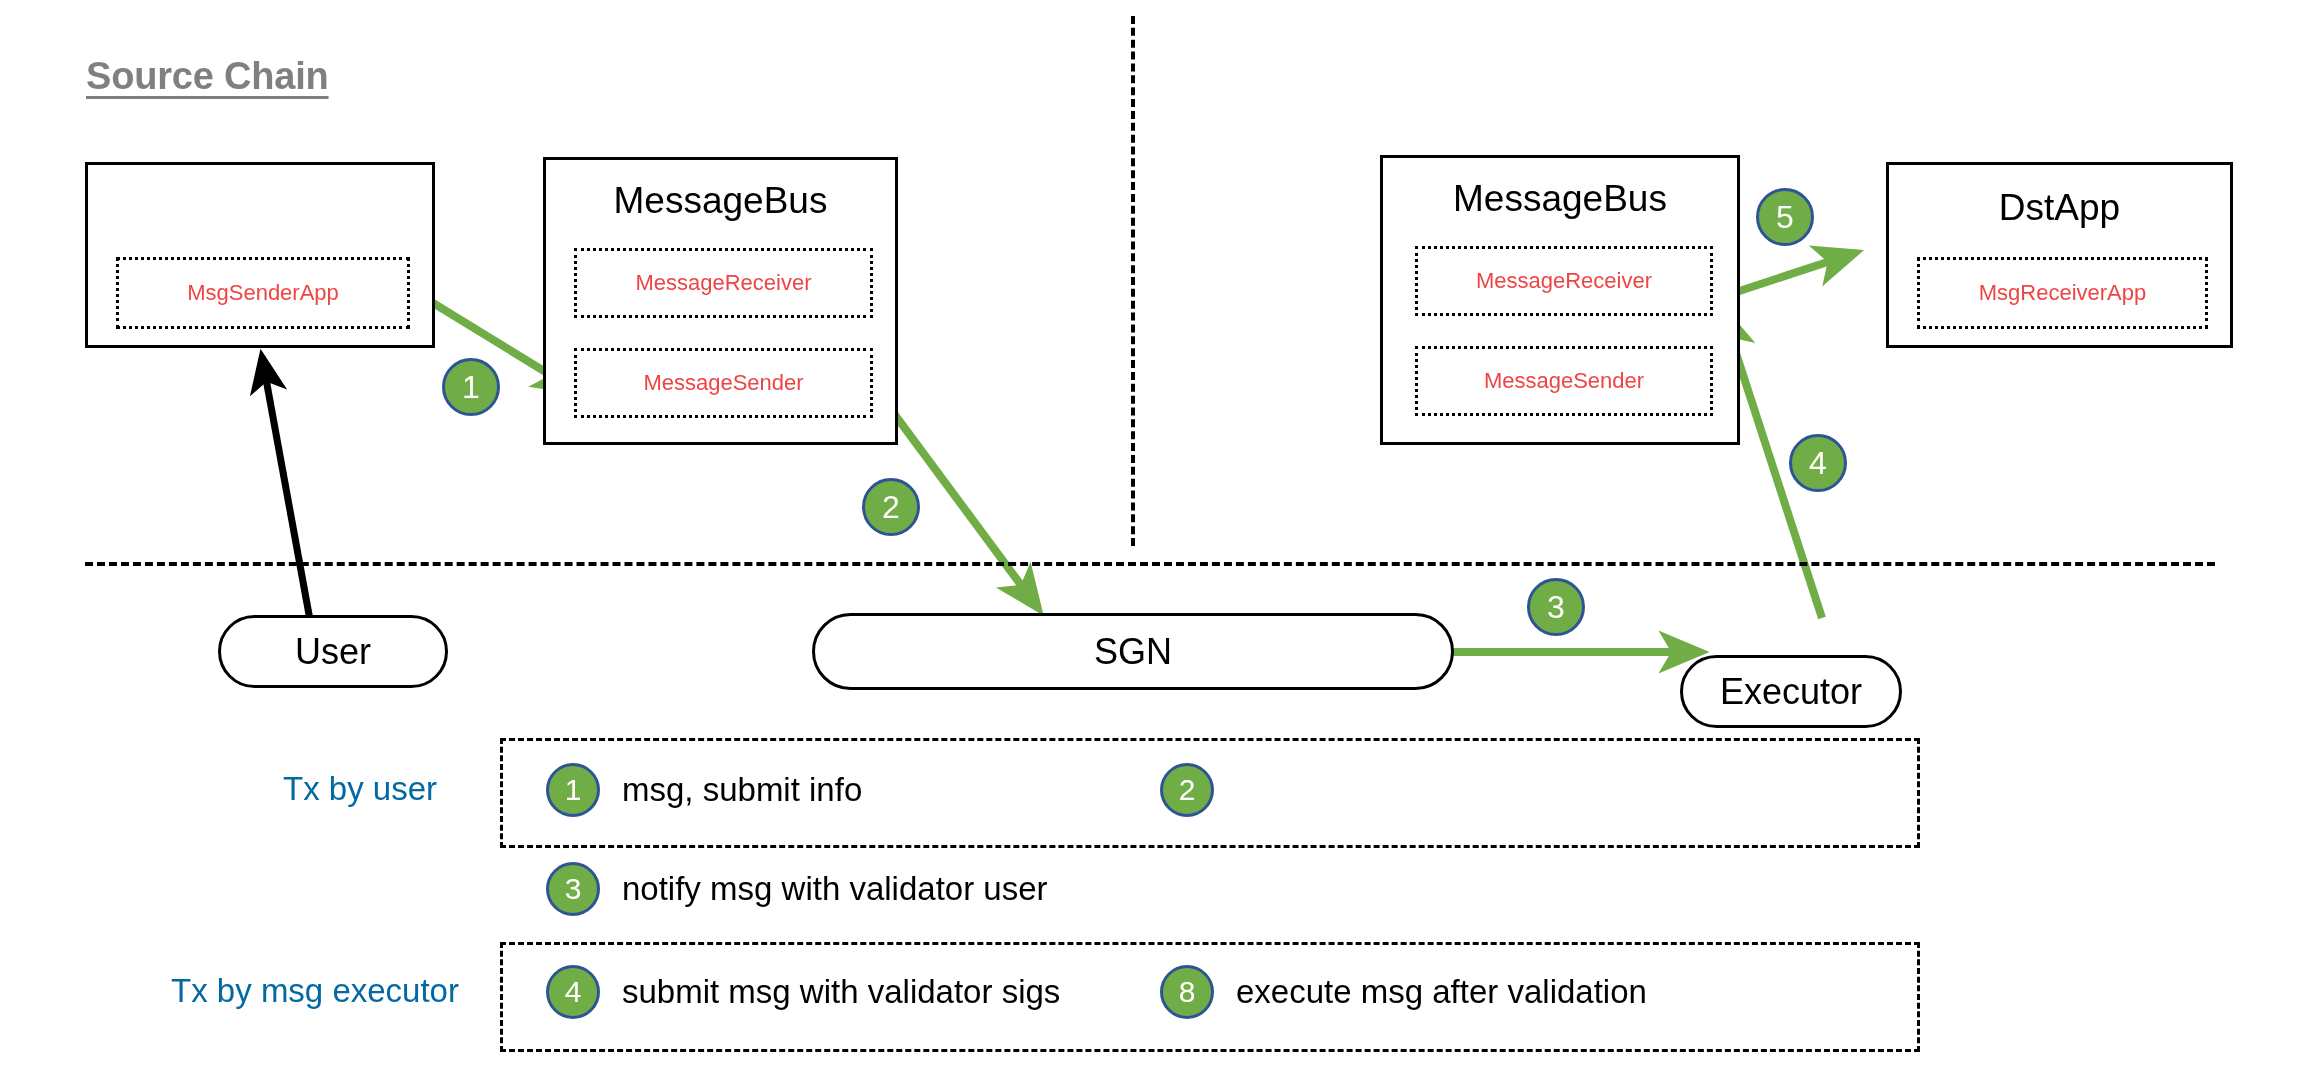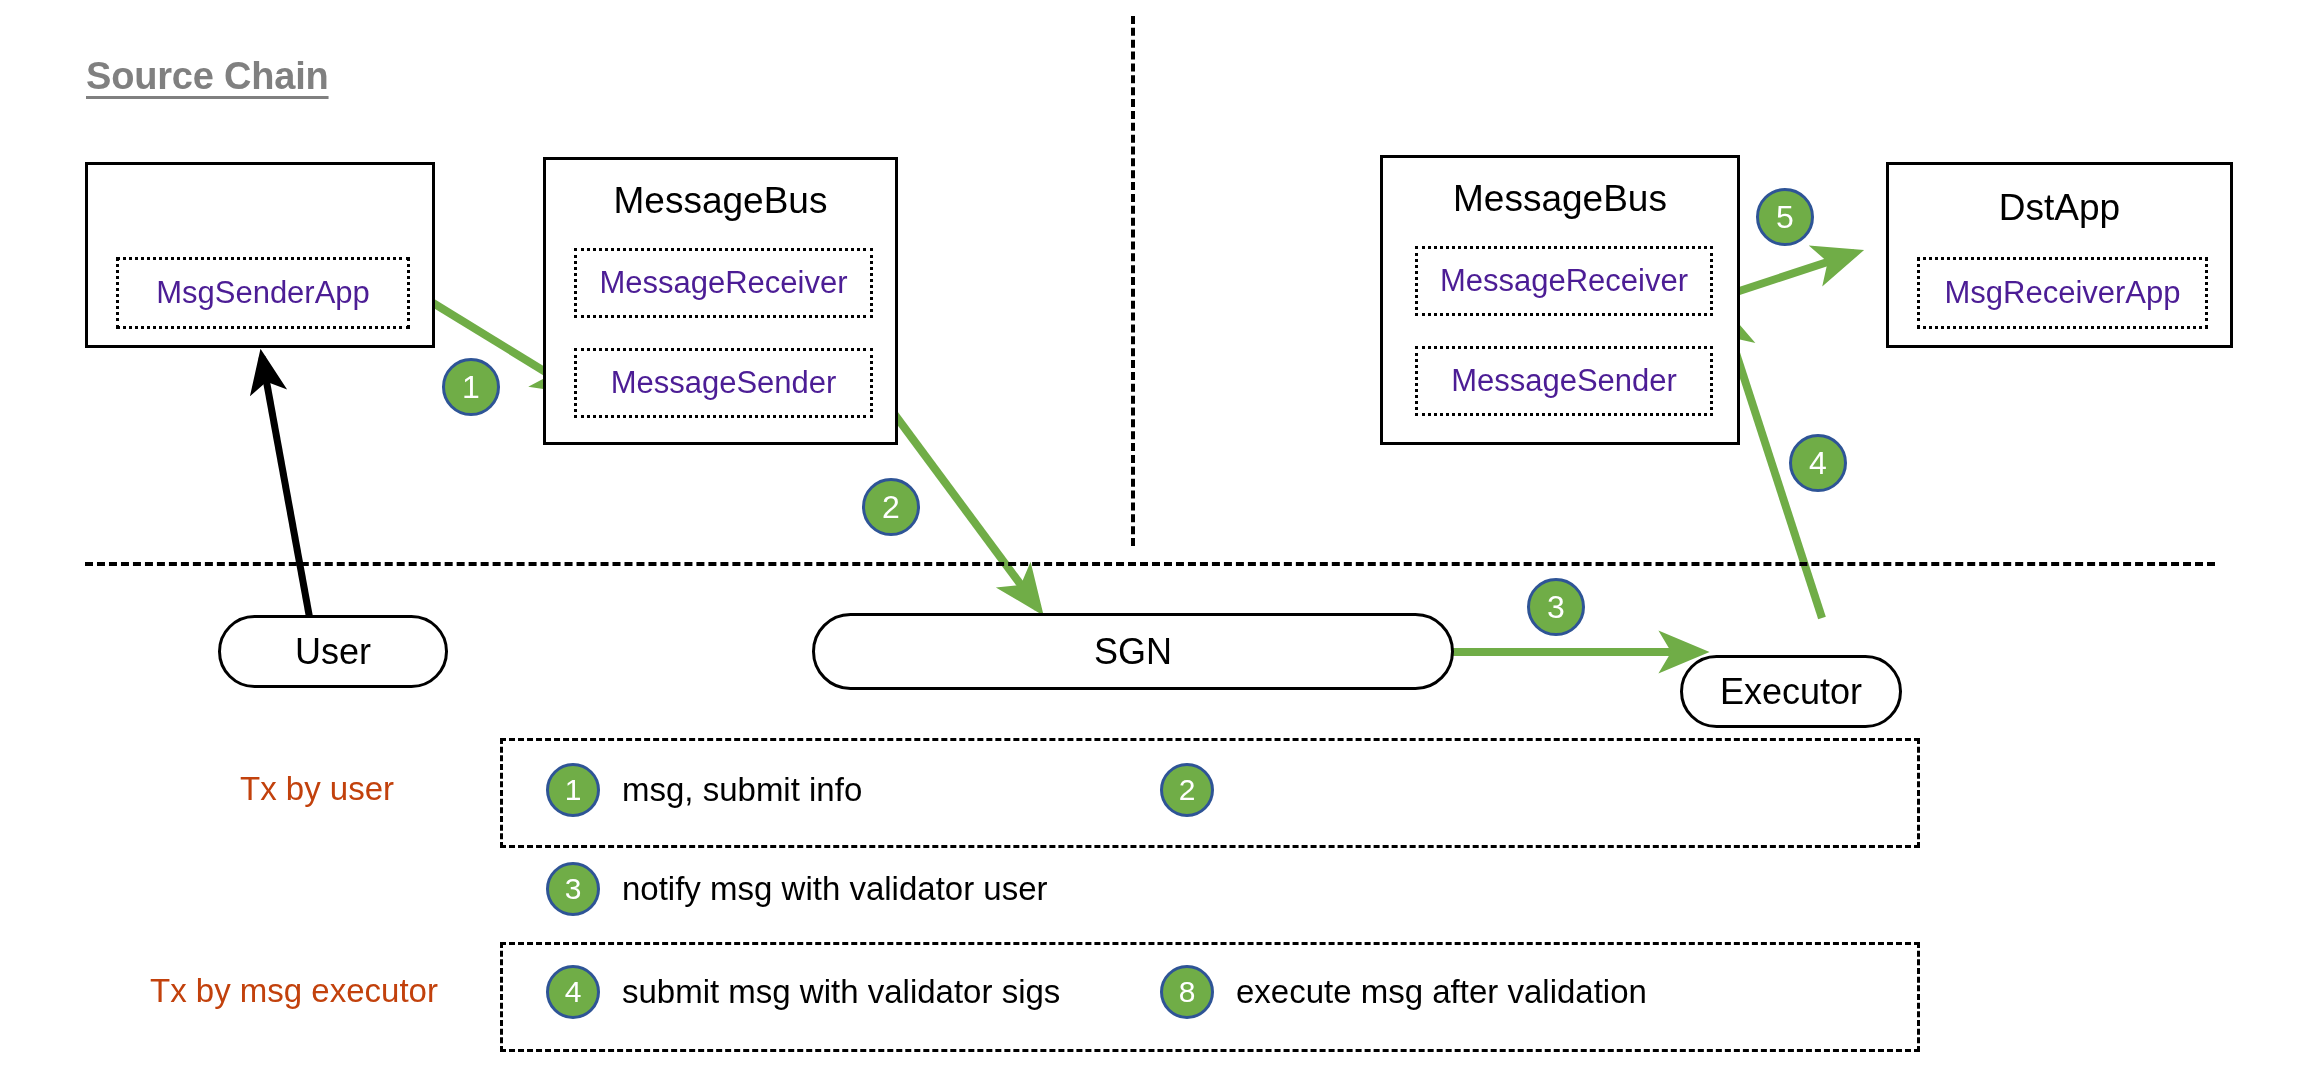--- a/index.html
+++ b/index.html
@@ -54,22 +54,22 @@
   }
   
   .inner-box {
     position: absolute;
     box-sizing: border-box;
     border: 3px dotted #000000;
     background: #ffffff;
     display: flex;
     align-items: center;
     justify-content: center;
-    font-size: 31px;
-    color: #4c1d95;
+    font-size: 22px;
+    color: #ef4444;
     white-space: nowrap;
   }
 
   
   .pill {
     position: absolute;
     box-sizing: border-box;
     border: 3px solid #000000;
     border-radius: 999px;
     background: #ffffff;
@@ -110,23 +110,23 @@
   }
   .badge-sm {
     font-size: 30px;
     border-width: 3px;
   }
 
   
   .legend-label {
     position: absolute;
     font-size: 33px;
-    color: #c2410c;
-    white-space: nowrap;
-    text-align: left;
+    color: #0369a1;
+    white-space: nowrap;
+    text-align: center;
   }
   .legend-dashbox {
     position: absolute;
     box-sizing: border-box;
     border: 3px dashed #000000;
     background: transparent;
   }
   .legend-item {
     position: absolute;
     display: flex;

